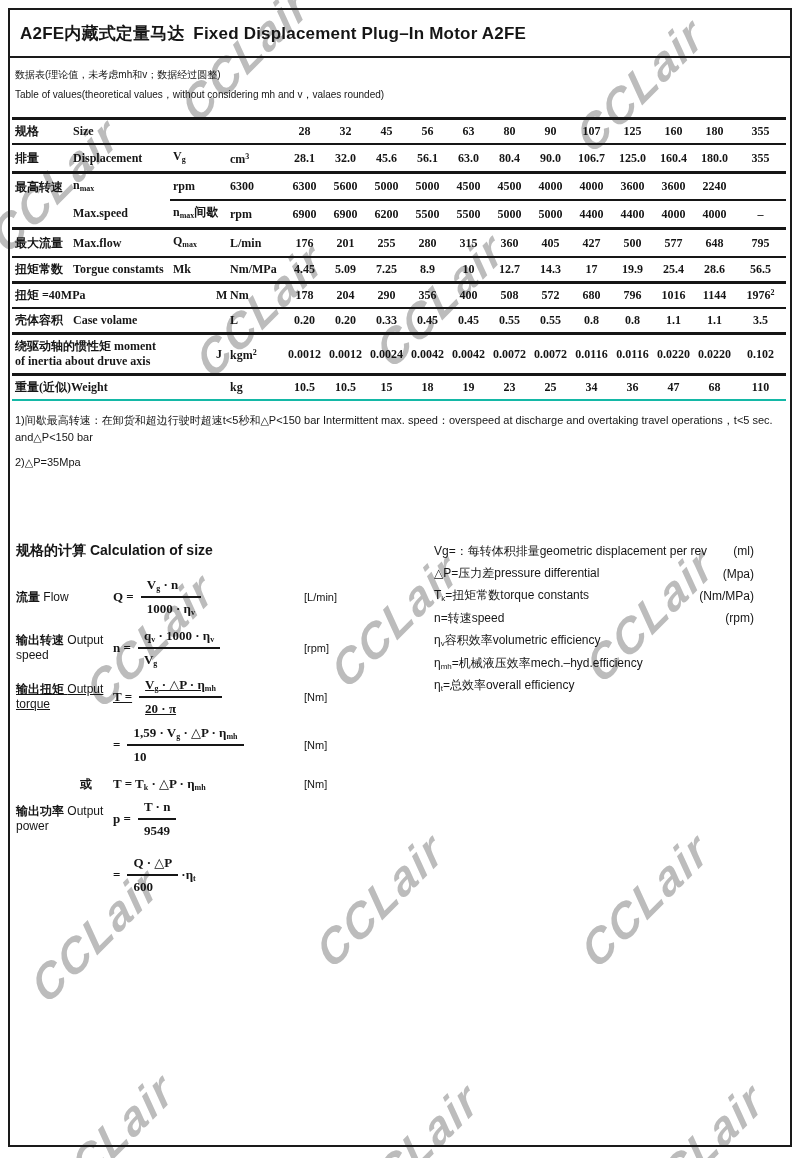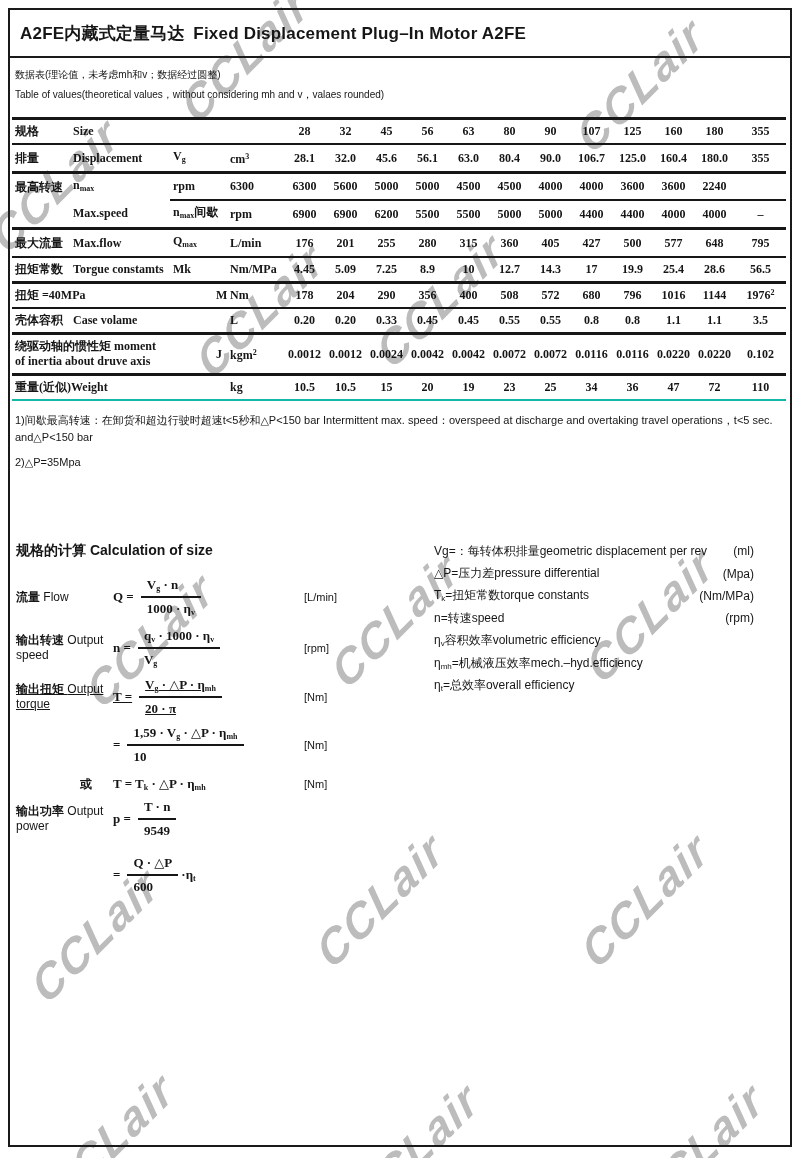--- a/index.html
+++ b/index.html
@@ -261,28 +261,28 @@
             <td class="val">0.0220</td>
             <td class="val">0.0220</td>
             <td class="val">0.102</td>
           </tr>
           <tr class="b0">
             <td colspan="3" class="lbl">重量(近似)Weight</td>
             <td colspan="1" class="lbl">kg</td>
             <td class="val">10.5</td>
             <td class="val">10.5</td>
             <td class="val">15</td>
-            <td class="val">20</td>
+            <td class="val">18</td>
             <td class="val">19</td>
             <td class="val">23</td>
             <td class="val">25</td>
             <td class="val">34</td>
             <td class="val">36</td>
             <td class="val">47</td>
-            <td class="val">72</td>
+            <td class="val">68</td>
             <td class="val">110</td>
           </tr>
         </tbody>
     </table>
     <div class="notes">
       <p>1)间歇最高转速：在卸货和超边行驶时超速t&lt;5秒和△P&lt;150 bar Intermittent max. speed：overspeed at discharge and overtaking travel operations，t&lt;5 sec. and△P&lt;150 bar</p>
       <p>2)△P=35Mpa</p>
     </div>
     <div class="calc">
       <div class="calc-h">

